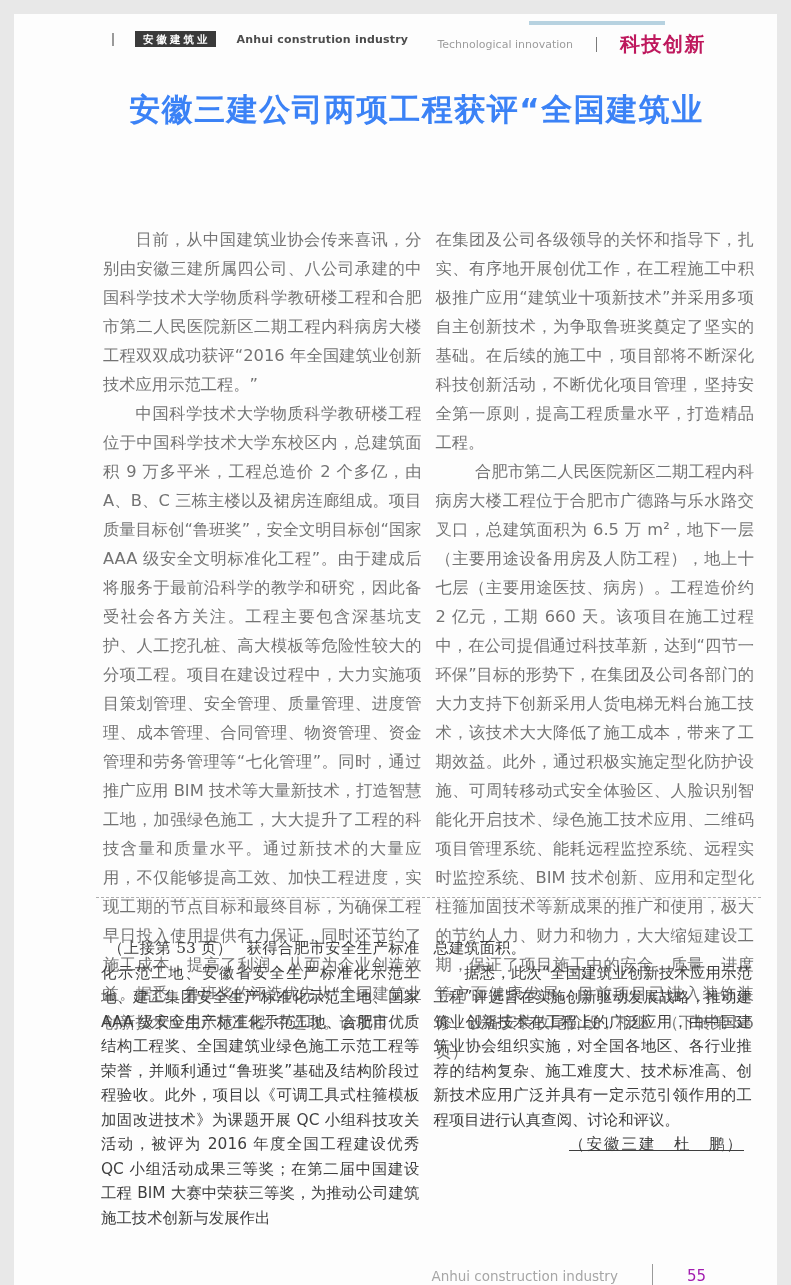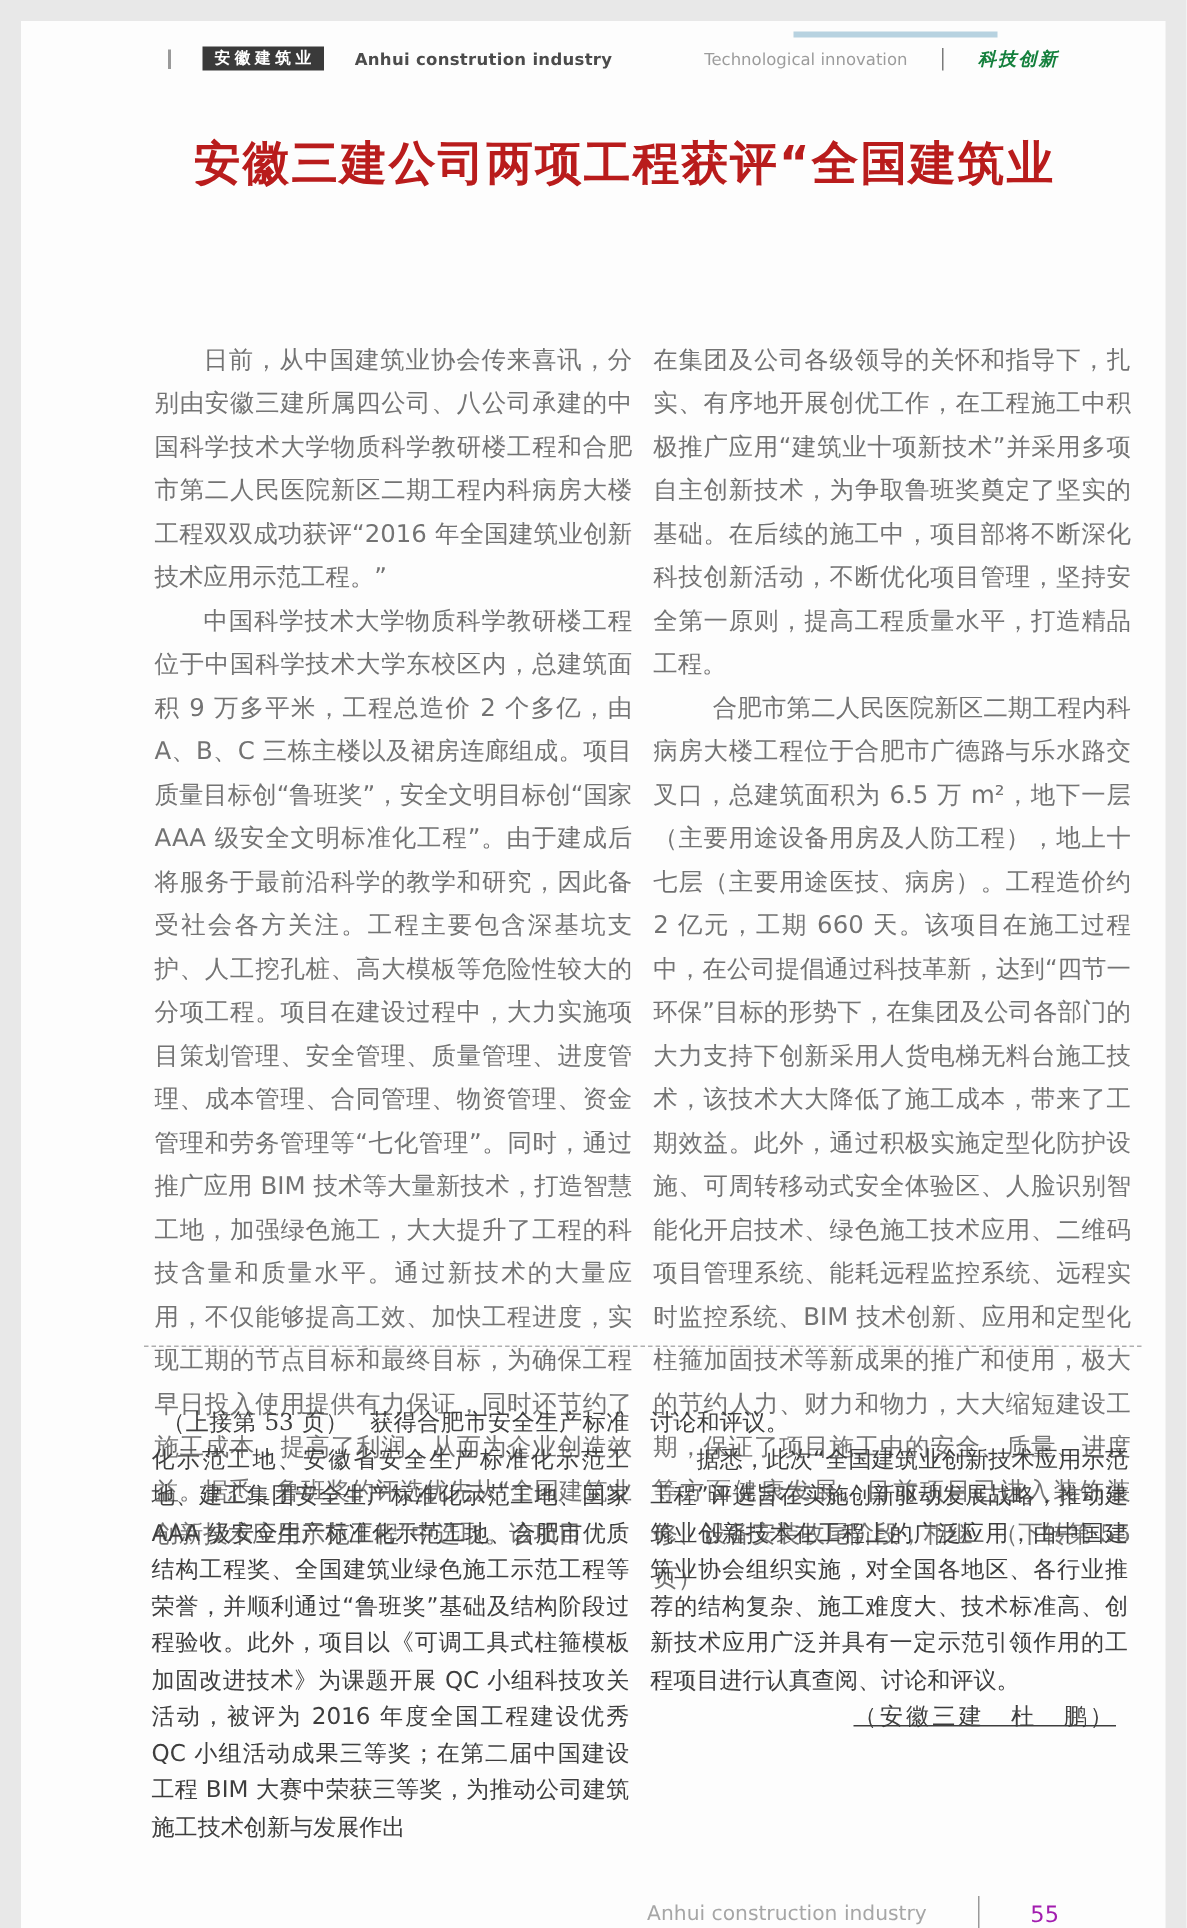--- a/index.html
+++ b/index.html
@@ -29,27 +29,27 @@
   .accent-bar {
     position:absolute; left:508px; top:0;
     width:136px; height:4px; background:#b7d2e0;
   }
   .header-right {
     position:absolute; right:85px; top:3px;
     display:flex; align-items:center; gap:9px;
   }
   .sec-en { color:#9c9c9c; font-size:11px; }
   .hdr-vline { width:1px; height:15px; background:#7a7a7a; }
-  .sec-cn { color:#15803d; font-weight:bold; font-size:12px; letter-spacing:1.5px;font-style:italic; }
+  .sec-cn { color:#be185d; font-weight:bold; font-size:20px; letter-spacing:1.5px; }
 
   
   .title {
     position:absolute; left:63px; top:64px; width:665px;
     text-align:center; font-size:31px; font-weight:700;
-    color:#b91c1c; line-height:48px; letter-spacing:1.5px;
+    color:#3b82f6; line-height:48px; letter-spacing:1.5px;
   }
 
   
   .section1 {
     position:absolute; left:75px; top:197px; width:665px;
     display:flex; justify-content:space-between;
   }
   .section1 .col {
     width:327px; font-size:16.3px; line-height:29px;
     text-align:justify; color:#737373;
@@ -120,21 +120,21 @@
     </div>
   </div>
 
   <div class="divider"></div>
 
   <div class="section2">
     <div class="col">
       <p><span class="kai">（上接第 53 页）</span><span>获得合肥市安全生产标准化示范工地、安徽省安全生产标准化示范工地、建工集团安全生产标准化示范工地、国家 AAA 级安全生产标准化示范工地、合肥市优质结构工程奖、全国建筑业绿色施工示范工程等荣誉，并顺利通过“鲁班奖”基础及结构阶段过程验收。此外，项目以《可调工具式柱箍模板加固改进技术》为课题开展 QC 小组科技攻关活动，被评为 2016 年度全国工程建设优秀 QC 小组活动成果三等奖；在第二届中国建设工程 BIM 大赛中荣获三等奖，为推动公司建筑施工技术创新与发展作出</span></p>
     </div>
     <div class="col">
-      <p>讨论和评议。</p>
+      <p>总建筑面积。</p>
       <p class="indent">据悉，此次“全国建筑业创新技术应用示范工程”评选旨在实施创新驱动发展战略，推动建筑业创新技术在工程上的广泛应用，由中国建筑业协会组织实施，对全国各地区、各行业推荐的结构复杂、施工难度大、技术标准高、创新技术应用广泛并具有一定示范引领作用的工程项目进行认真查阅、讨论和评议。</p>
       <p class="byline">（安徽三建　杜　鹏）</p>
     </div>
   </div>
 
   <div class="footer">
     <span class="footer-journal">Anhui construction industry</span>
     <span class="footer-vline"></span>
     <span class="footer-page">55</span>
   </div>

